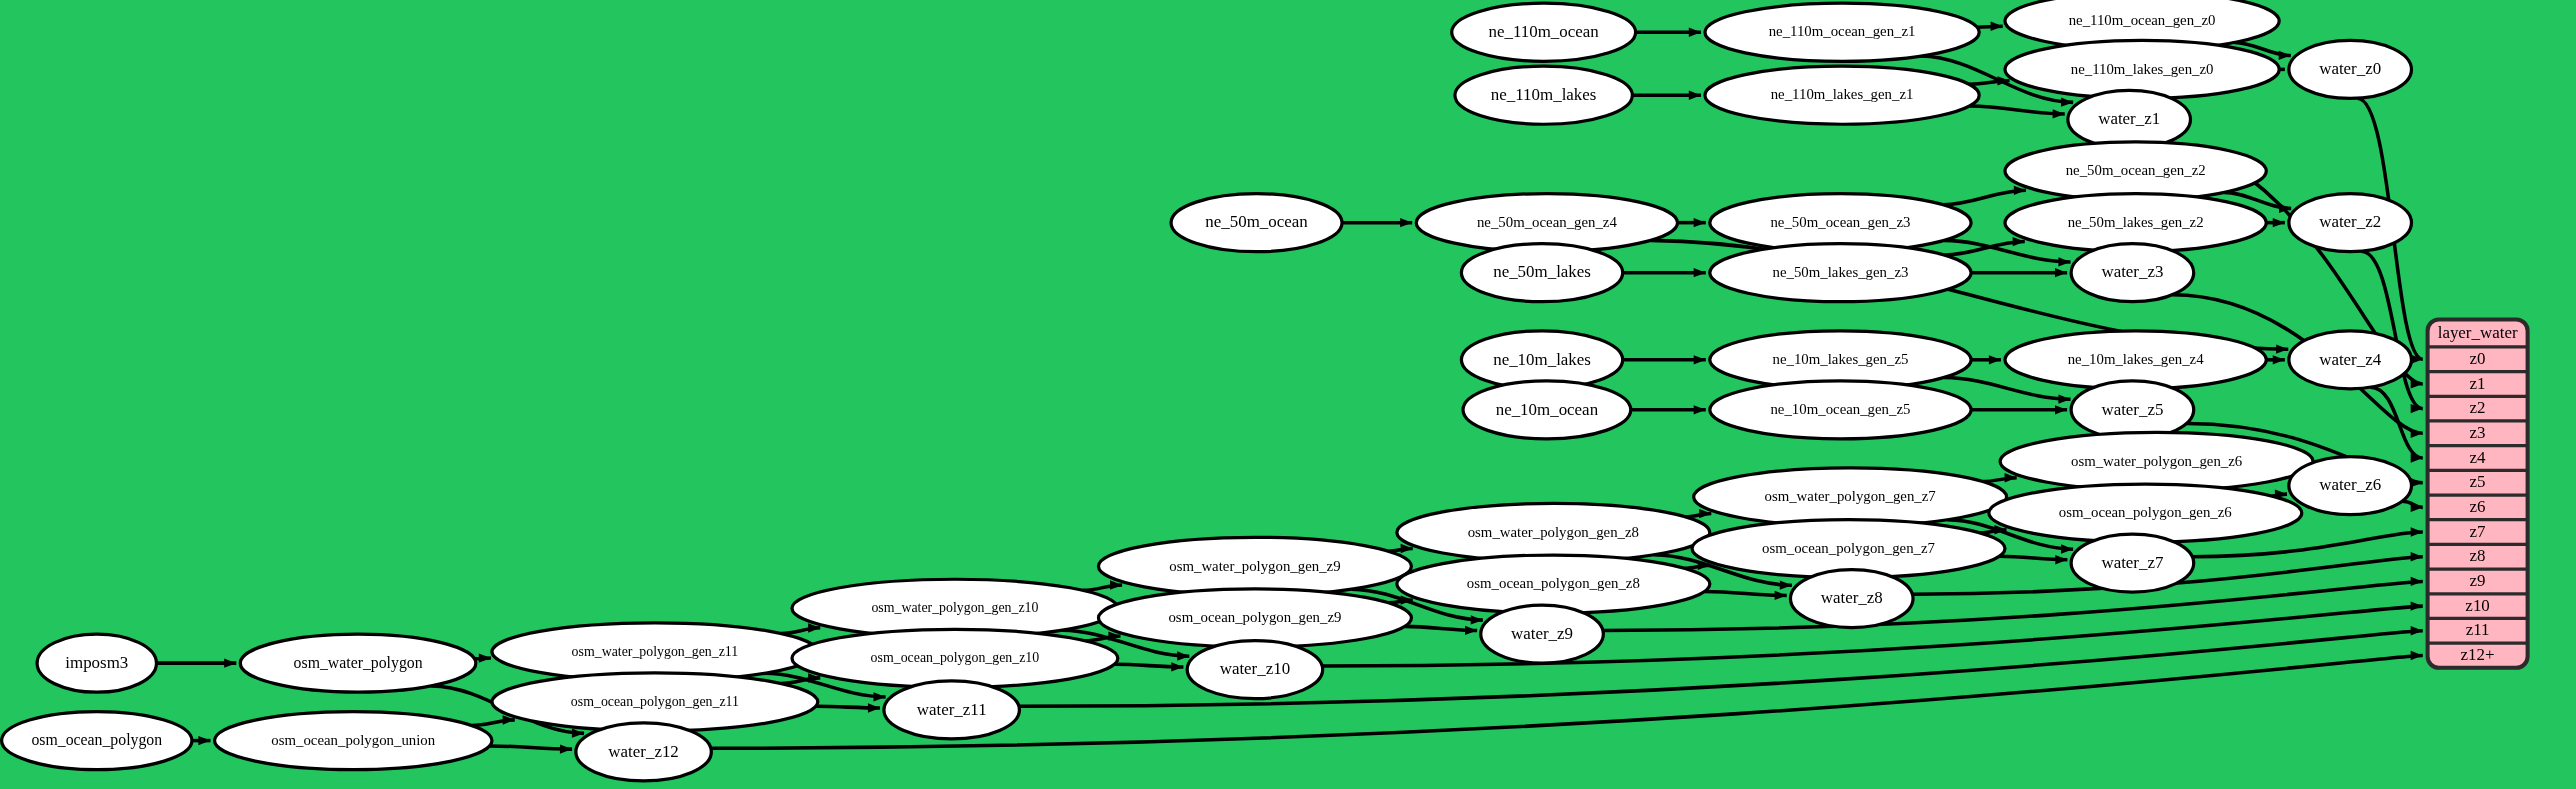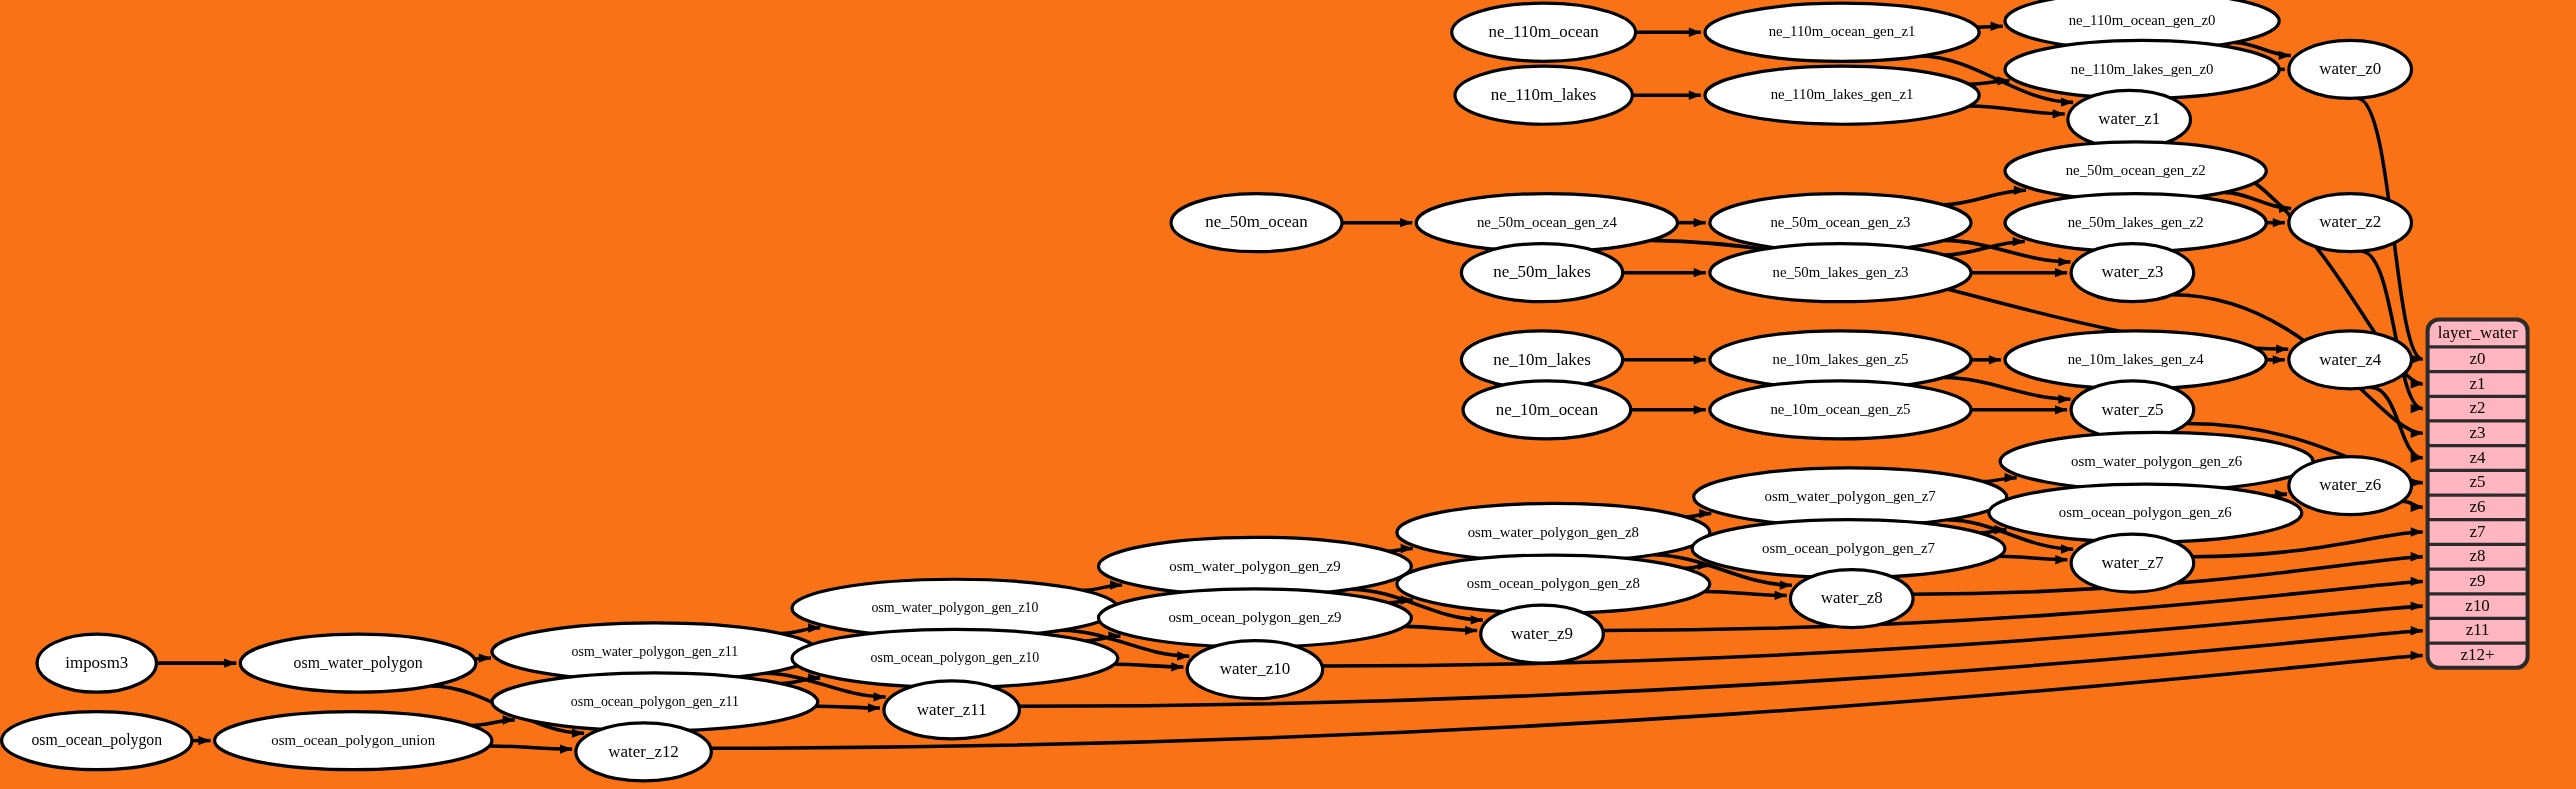--- a/index.html
+++ b/index.html
@@ -1,17 +1,17 @@
 <!DOCTYPE html>
 <html style="font-size:11.5px"><head>
 <meta charset="utf-8">
 <style>
   html,body{margin:0;padding:0;background:#ffffff;}
   body{font-family:"Liberation Serif", serif;}
-  #stage{position:relative;width:2576px;height:789px;background:#f97316;overflow:hidden;}
+  #stage{position:relative;width:2576px;height:789px;background:#22c55e;overflow:hidden;}
   #graph-svg{position:absolute;left:0;top:0;width:2576px;height:789px;}
   .node-ellipse{fill:#ffffff;stroke:#000000;stroke-width:2;}
   .node-label{font-family:"Liberation Serif", serif;fill:#000;text-anchor:middle;dominant-baseline:middle;}
   .edge-path{fill:none;stroke:#000000;stroke-width:2.2;}
   .edge-arrow{fill:#000000;stroke:none;}
   .tbl-outline{fill:#ffb6c1;stroke:#2b2b2b;stroke-width:2.5;}
   .tbl-sep{stroke:#2b2b2b;stroke-width:2;}
   .tbl-label{font-family:"Liberation Serif", serif;fill:#000;text-anchor:middle;dominant-baseline:middle;}
 </style>
 </head>

